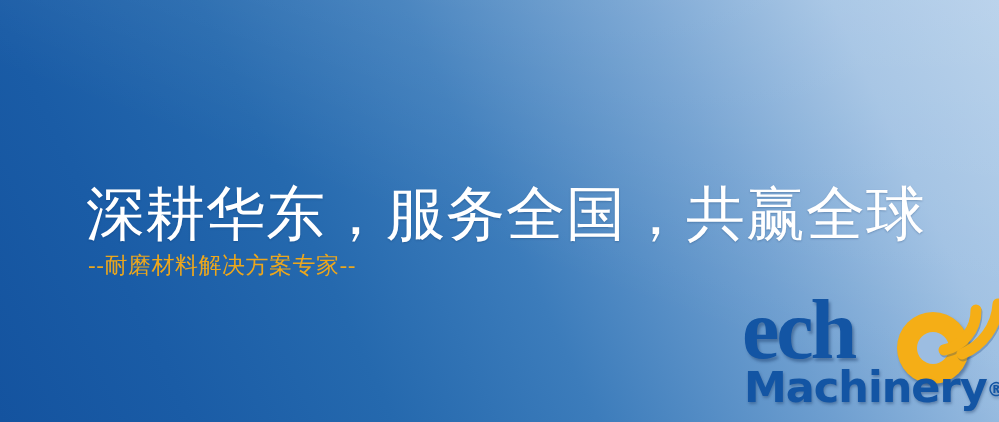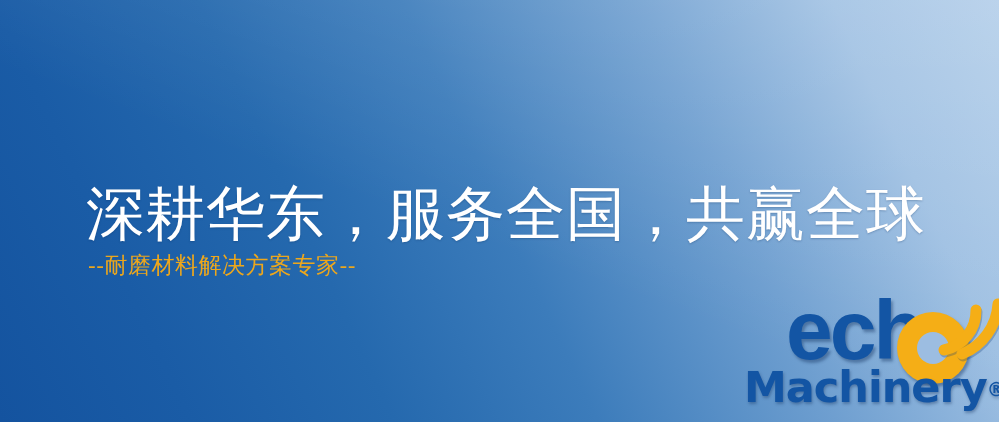--- a/index.html
+++ b/index.html
@@ -67,28 +67,27 @@
     position: absolute;
     left: 742px;
     top: 292px;
     width: 257px;
     height: 130px;
   }
   #logo-wordmark {
     position: absolute;
     left: 0;
     top: -4px;
-    font-family: Liberation Sans, sans-serif;
+    font-family: Liberation Serif, serif;
     font-size: 84px;
     font-weight: bold;
     color: #1355a4;
     letter-spacing: -3px;
     text-shadow: 2px 3px 3px rgba(20,50,95,0.42);
     line-height: 1;
-    margin-left: 44px;
   }
   #logo-o {
     position: absolute;
     left: 155px;
     top: 20px;
     width: 72px;
     height: 72px;
     border-radius: 50%;
     background: #f5ae16;
     box-shadow: 2px 3px 3px rgba(20,50,95,0.42);

